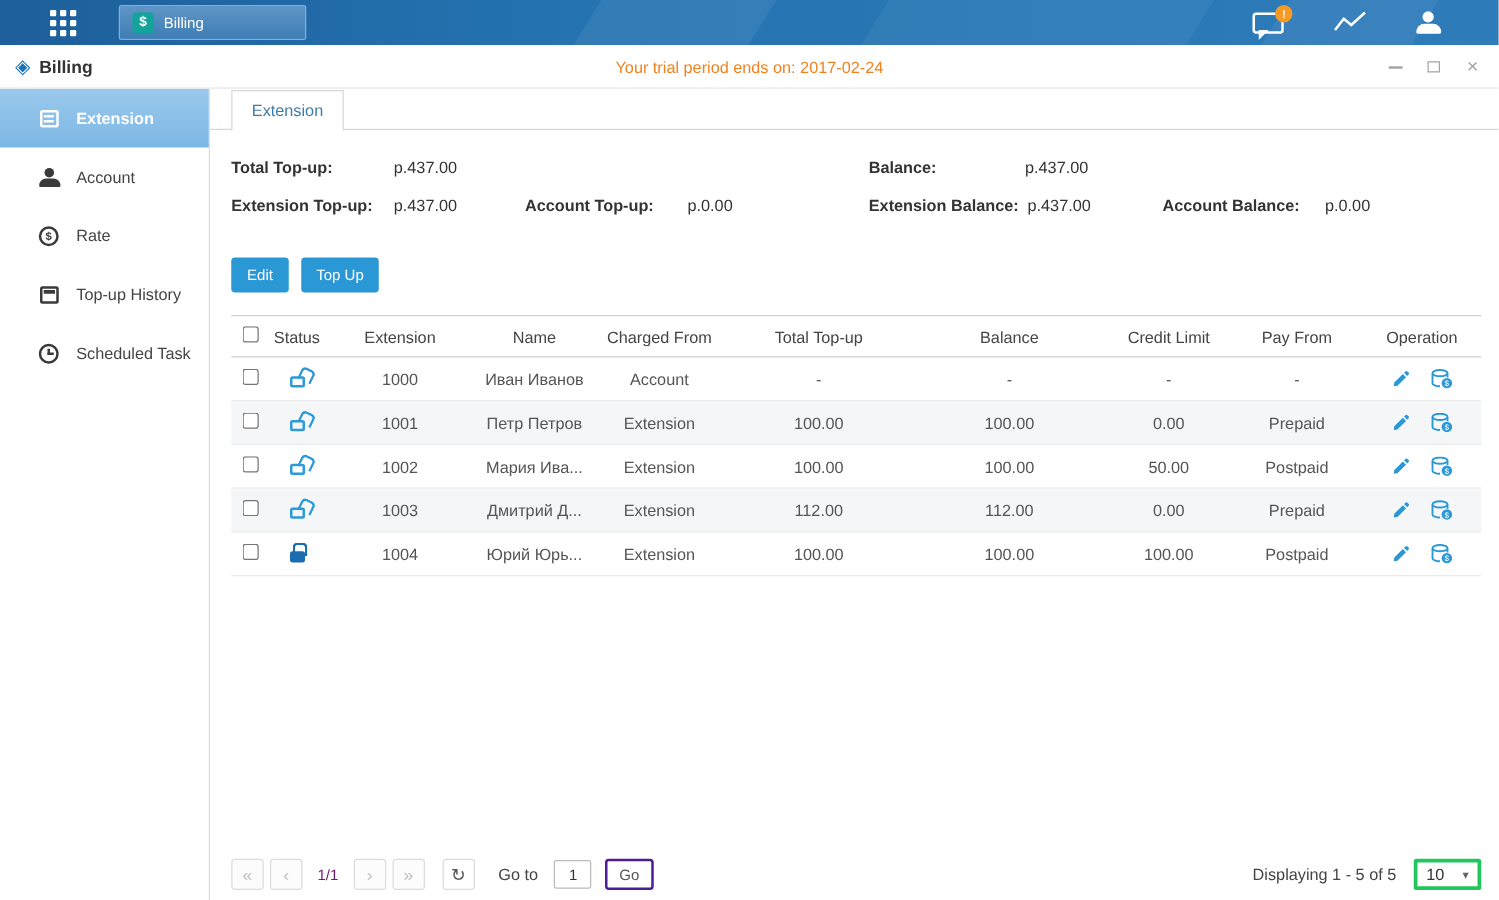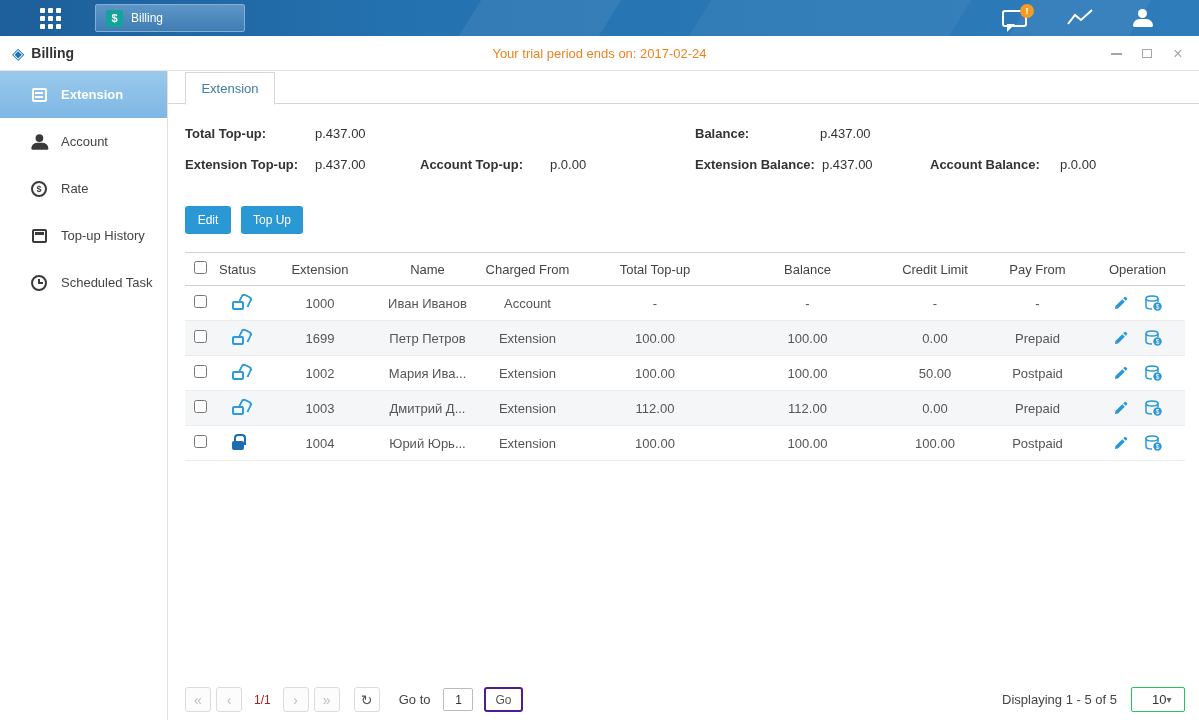--- a/index.html
+++ b/index.html
@@ -102,27 +102,27 @@
 
   .c-op { display:flex; align-items:center; justify-content:center; gap:16px; }
   .op { display:flex; cursor:pointer; }
 
   
   .pagination { position:absolute; left:17px; right:14px; bottom:8px; display:flex; align-items:center; justify-content:space-between; }
   .pag-left { display:flex; align-items:center; gap:5px; }
   .pg-btn { width:26px; height:25px; border:1px solid #dcdcdc; border-radius:3px; background:#fff; color:#555; font-size:14px;
             display:flex; align-items:center; justify-content:center; cursor:pointer; font-family:inherit; }
   .pg-btn.disabled { color:#bdbdbd; background:#fcfcfc; cursor:default; }
-  .page-ind { margin:0 7px; color:#b91c1c; font-size:12px; }
+  .page-ind { margin:0 7px; color:#701a75; font-size:12px; }
   .goto-label { margin-left:14px; color:#444; }
   .goto-input { width:30px; height:23px; border:1px solid #bbb; border-radius:2px; text-align:center; font-size:12px; font-family:inherit; margin-left:8px; color:#333; }
   .go-btn { height:25px; padding:0 9px; border:2px solid #4c1d95; border-radius:3px; background:#fff; color:#555; font-size:12px; cursor:pointer; margin-left:6px; font-family:inherit; }
   .pag-right { display:flex; align-items:center; gap:14px;justify-content:center; }
   .displaying { color:#444; }
-  .page-size { width:54px; height:25px; border:1px solid #22c55e; border-radius:2px; background:#fff; display:flex; align-items:center; justify-content:space-between; padding:0 20px; cursor:pointer; color:#333; }
+  .page-size { width:54px; height:25px; border:3px solid #22c55e; border-radius:2px; background:#fff; display:flex; align-items:center; justify-content:space-between; padding:0 7px; cursor:pointer; color:#333; }
   .page-size .caret { color:#666; font-size:10px; }
 </style>
 </head>
 <body>
 
 <div class="app">
 
   <div class="topbar">
     <i class="streak s1"></i>
     <i class="streak s2"></i>
@@ -277,21 +277,21 @@
                     <circle cx="13.5" cy="11.5" r="4.2" fill="#2b98d6"></circle>
                     <text x="13.5" y="14" font-size="6.5" fill="#fff" text-anchor="middle" font-family="Liberation Sans, sans-serif">$</text>
                   </svg>
                 </span>
             </div>
           </div>
 
           <div class="tr">
             <div class="td c-cb"><input type="checkbox" style=""></div>
             <div class="td c-status"><span class="lock-icon unlocked"></span></div>
-            <div class="td c-ext">1699</div>
+            <div class="td c-ext">1001</div>
             <div class="td c-name">Петр Петров</div>
             <div class="td c-charged">Extension</div>
             <div class="td c-topup">100.00</div>
             <div class="td c-balance">100.00</div>
             <div class="td c-credit">0.00</div>
             <div class="td c-paytype">Prepaid</div>
             <div class="td c-op">
               <span class="op">
                   <svg width="15" height="15" viewBox="0 0 16 16">
                     <path fill="#2b98d6" d="M12.1 1.2a1.2 1.2 0 0 1 1.7 0l1 1a1.2 1.2 0 0 1 0 1.7l-1.2 1.2-2.7-2.7zM9.9 3.4l2.7 2.7-7.3 7.3-3.2.5.5-3.2z"></path>

